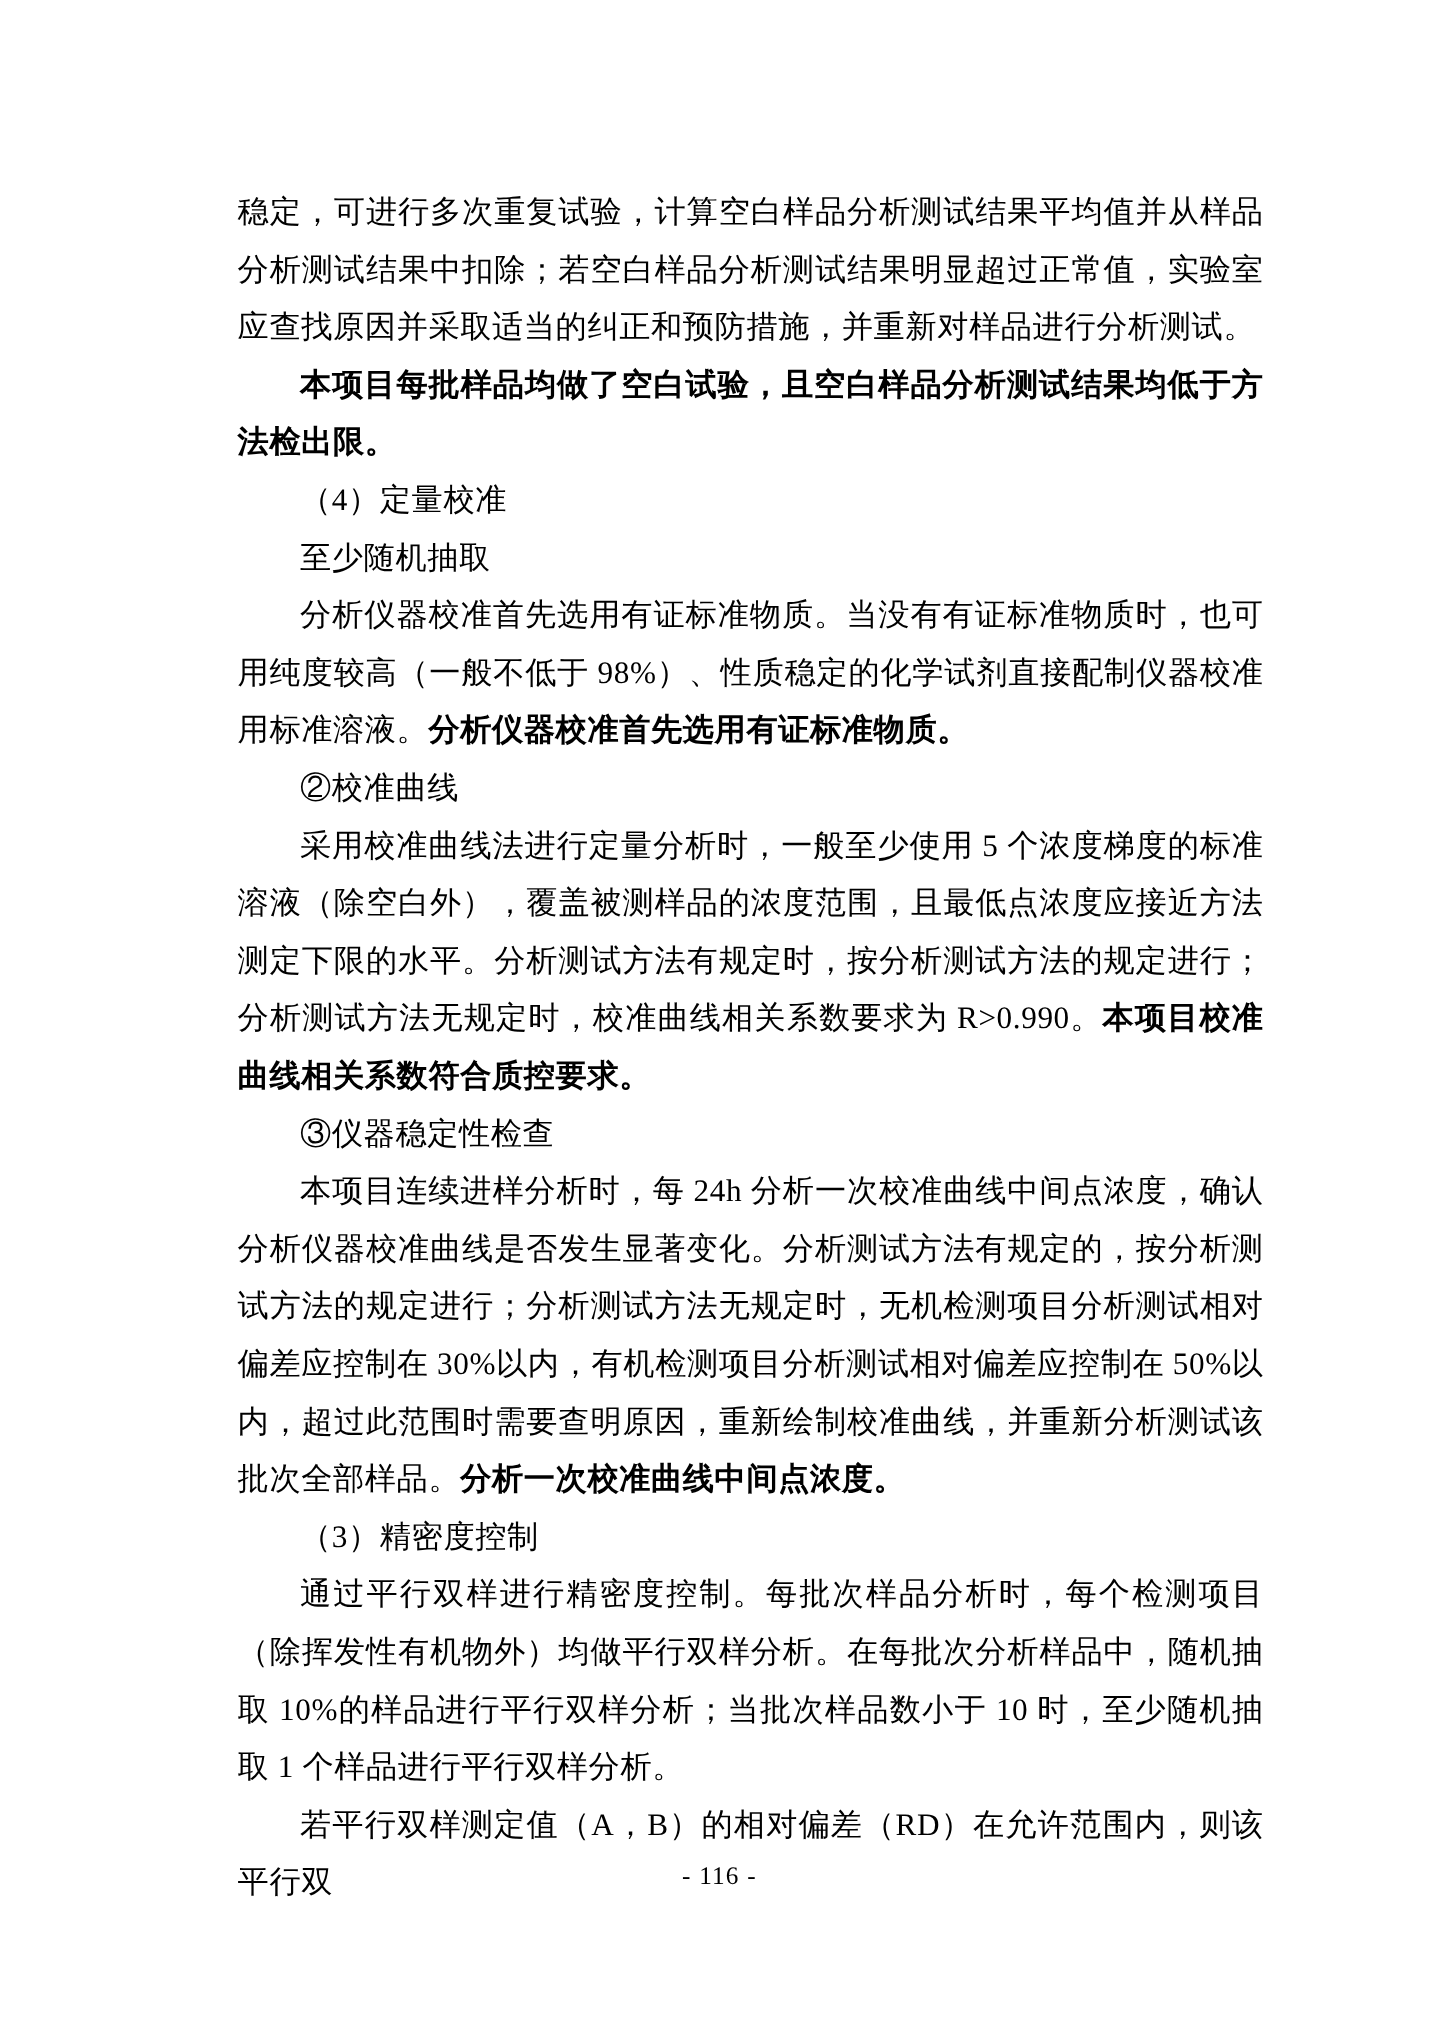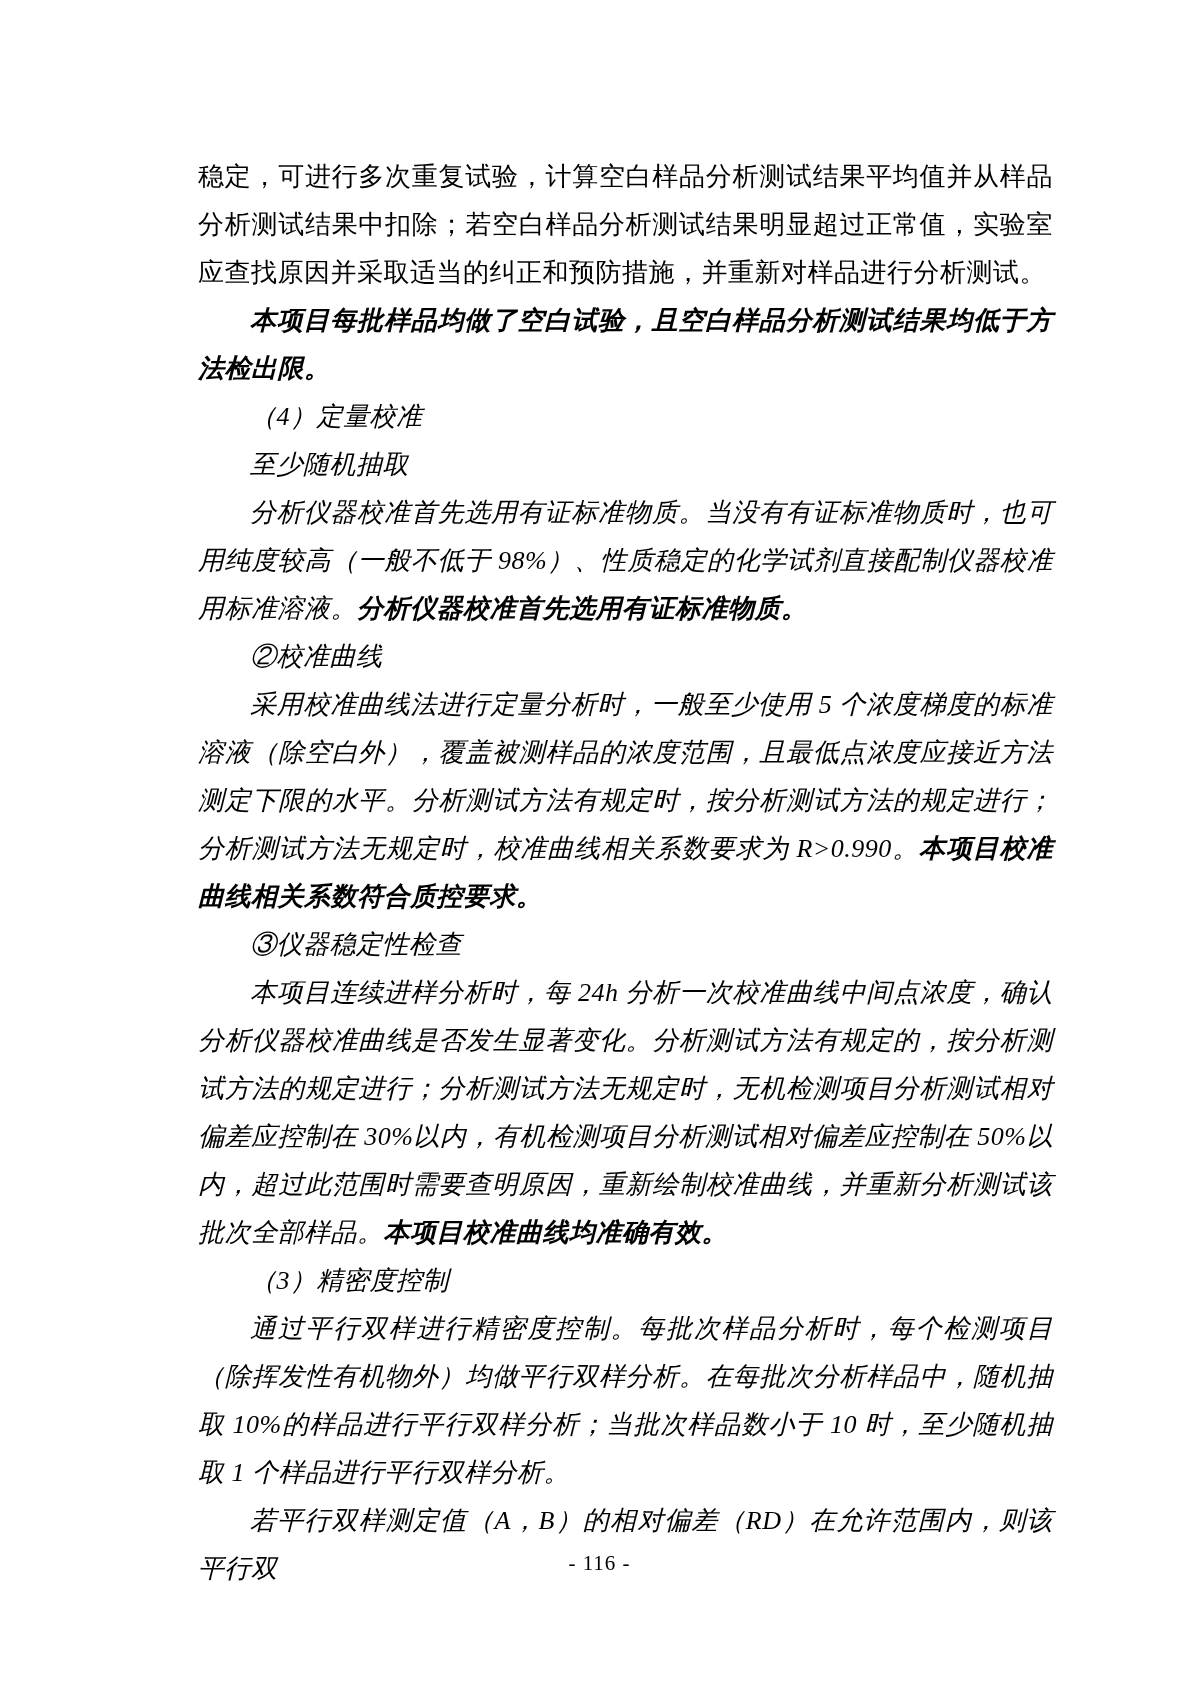--- a/index.html
+++ b/index.html
@@ -27,21 +27,21 @@
   p.para {
     margin: 0;
     padding: 0;
     font-size: 26px;
     line-height: 48px;
     text-align: justify;
     text-justify: inter-ideograph;
     letter-spacing: 0.5px;
     word-break: break-all;
   }
-  p.para.indent { text-indent: 2em; font-style: italic; }
+  p.para.indent { text-indent: 2em; }
   .bold { font-weight: 700; }
   .page-number {
     position: absolute;
     top: 1548px;
     left: 0;
     width: 1199px;
     text-align: center;
     font-size: 21px;
     line-height: 30px;
     letter-spacing: 1px;
@@ -62,21 +62,21 @@
     <p class="para indent"><span>至少随机抽取</span></p>
 
     <p class="para indent"><span>分析仪器校准首先选用有证标准物质。当没有有证标准物质时，也可用纯度较高（一般不低于 98%）、性质稳定的化学试剂直接配制仪器校准用标准溶液。</span><span class="bold">分析仪器校准首先选用有证标准物质。</span></p>
 
     <p class="para indent"><span>②校准曲线</span></p>
 
     <p class="para indent"><span>采用校准曲线法进行定量分析时，一般至少使用 5 个浓度梯度的标准溶液（除空白外），覆盖被测样品的浓度范围，且最低点浓度应接近方法测定下限的水平。分析测试方法有规定时，按分析测试方法的规定进行；分析测试方法无规定时，校准曲线相关系数要求为 R&gt;0.990。</span><span class="bold">本项目校准曲线相关系数符合质控要求。</span></p>
 
     <p class="para indent"><span>③仪器稳定性检查</span></p>
 
-    <p class="para indent"><span>本项目连续进样分析时，每 24h 分析一次校准曲线中间点浓度，确认分析仪器校准曲线是否发生显著变化。分析测试方法有规定的，按分析测试方法的规定进行；分析测试方法无规定时，无机检测项目分析测试相对偏差应控制在 30%以内，有机检测项目分析测试相对偏差应控制在 50%以内，超过此范围时需要查明原因，重新绘制校准曲线，并重新分析测试该批次全部样品。</span><span class="bold">本项目校准曲线均准确有效。</span></p>
+    <p class="para indent"><span>本项目连续进样分析时，每 24h 分析一次校准曲线中间点浓度，确认分析仪器校准曲线是否发生显著变化。分析测试方法有规定的，按分析测试方法的规定进行；分析测试方法无规定时，无机检测项目分析测试相对偏差应控制在 30%以内，有机检测项目分析测试相对偏差应控制在 50%以内，超过此范围时需要查明原因，重新绘制校准曲线，并重新分析测试该批次全部样品。</span><span class="bold">分析一次校准曲线中间点浓度。</span></p>
 
     <p class="para indent"><span>（3）精密度控制</span></p>
 
     <p class="para indent"><span>通过平行双样进行精密度控制。每批次样品分析时，每个检测项目（除挥发性有机物外）均做平行双样分析。在每批次分析样品中，随机抽取 10%的样品进行平行双样分析；当批次样品数小于 10 时，至少随机抽取 1 个样品进行平行双样分析。</span></p>
 
     <p class="para indent"><span>若平行双样测定值（A，B）的相对偏差（RD）在允许范围内，则该平行双</span></p>
 
   </div>
 
   <div class="page-number">- 116 -</div>

